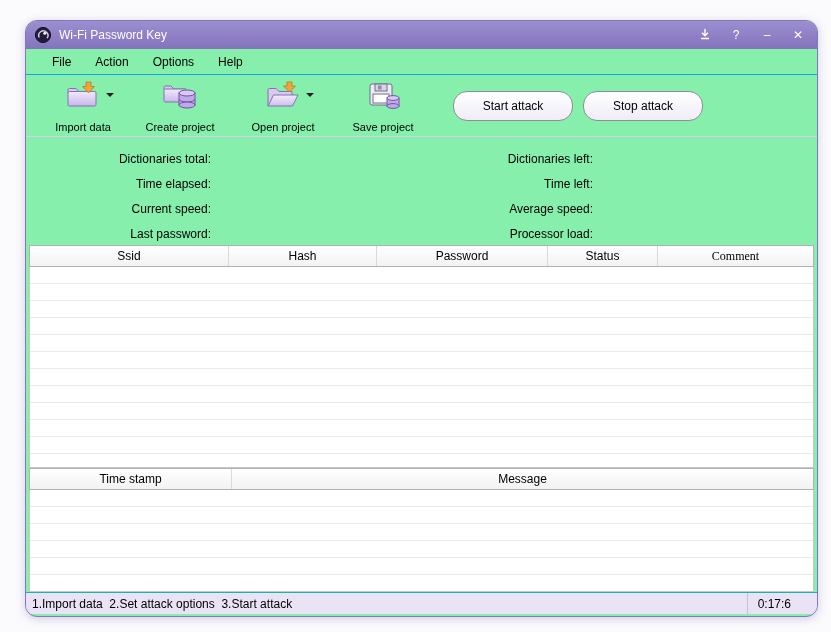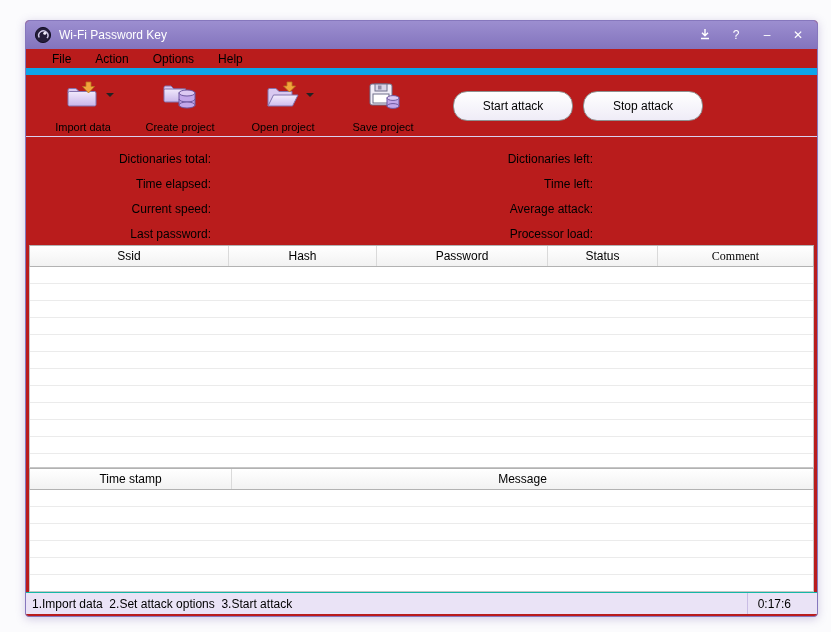--- a/index.html
+++ b/index.html
@@ -5,37 +5,37 @@
   * { box-sizing: border-box; cursor: default; }
   html,body { margin:0; padding:0; }
   body {
     width:831px; height:632px; position:relative;
     background:#fbfbfd;
     font-family:"Liberation Sans", sans-serif;
     color:#000;
   }
   .window {
     position:absolute; left:25px; top:20px; width:793px; height:597px;
-    background:#b91c1c;
-    border:1px solid #8677bd; border-radius:4px;
+    background:#86efac;
+    border:1px solid #8677bd; border-radius:12px;
     box-shadow:0 2px 10px rgba(100,80,160,.28);
     overflow:hidden;
   }
   
   .titlebar {
     height:28px; background:linear-gradient(#9c8ed0,#8374bd);
     display:flex; align-items:center; padding:0 12px 0 8px; color:#fff;
   }
   .app-icon { width:18px; height:18px; display:flex; align-items:center; }
   .title { font-size:12px; margin-left:7px; }
   .tb-controls { margin-left:auto; display:flex; align-items:center; gap:17px; font-size:12px; }
   .tb-btn { min-width:14px; text-align:center; line-height:14px; }
   
   .menubar {
-    height:26px; border-bottom:7px solid #0ea5e9;
+    height:26px; border-bottom:1px solid #0ea5e9;
     display:flex; align-items:center; padding-left:14px; font-size:12px;
   }
   .menu-item { padding:4px 12px; }
   
   .toolbar {
     height:62px; border-bottom:1px solid #d9cfee;
     display:flex; align-items:center; padding:0 14px 0 18px;
   }
   .tool {
     display:flex; flex-direction:column; align-items:center; justify-content:space-between;
@@ -209,21 +209,21 @@
   <div class="stats">
     <div class="stats-col left">
       <div class="stat-label">Dictionaries total:</div>
       <div class="stat-label">Time elapsed:</div>
       <div class="stat-label">Current speed:</div>
       <div class="stat-label">Last password:</div>
     </div>
     <div class="stats-col right">
       <div class="stat-label">Dictionaries left:</div>
       <div class="stat-label">Time left:</div>
-      <div class="stat-label">Average attack:</div>
+      <div class="stat-label">Average speed:</div>
       <div class="stat-label">Processor load:</div>
     </div>
   </div>
 
   <div class="table-wrap">
     <div class="thead">
       <div class="th c-ssid">Ssid</div>
       <div class="th c-hash">Hash</div>
       <div class="th c-pass">Password</div>
       <div class="th c-status">Status</div>

